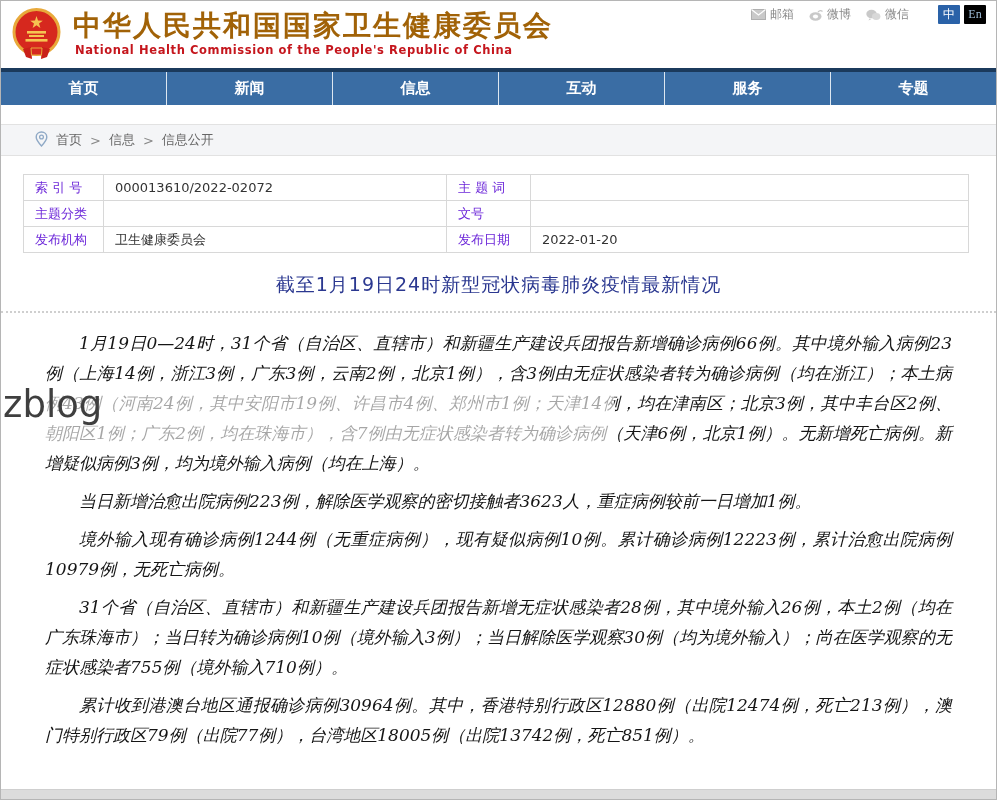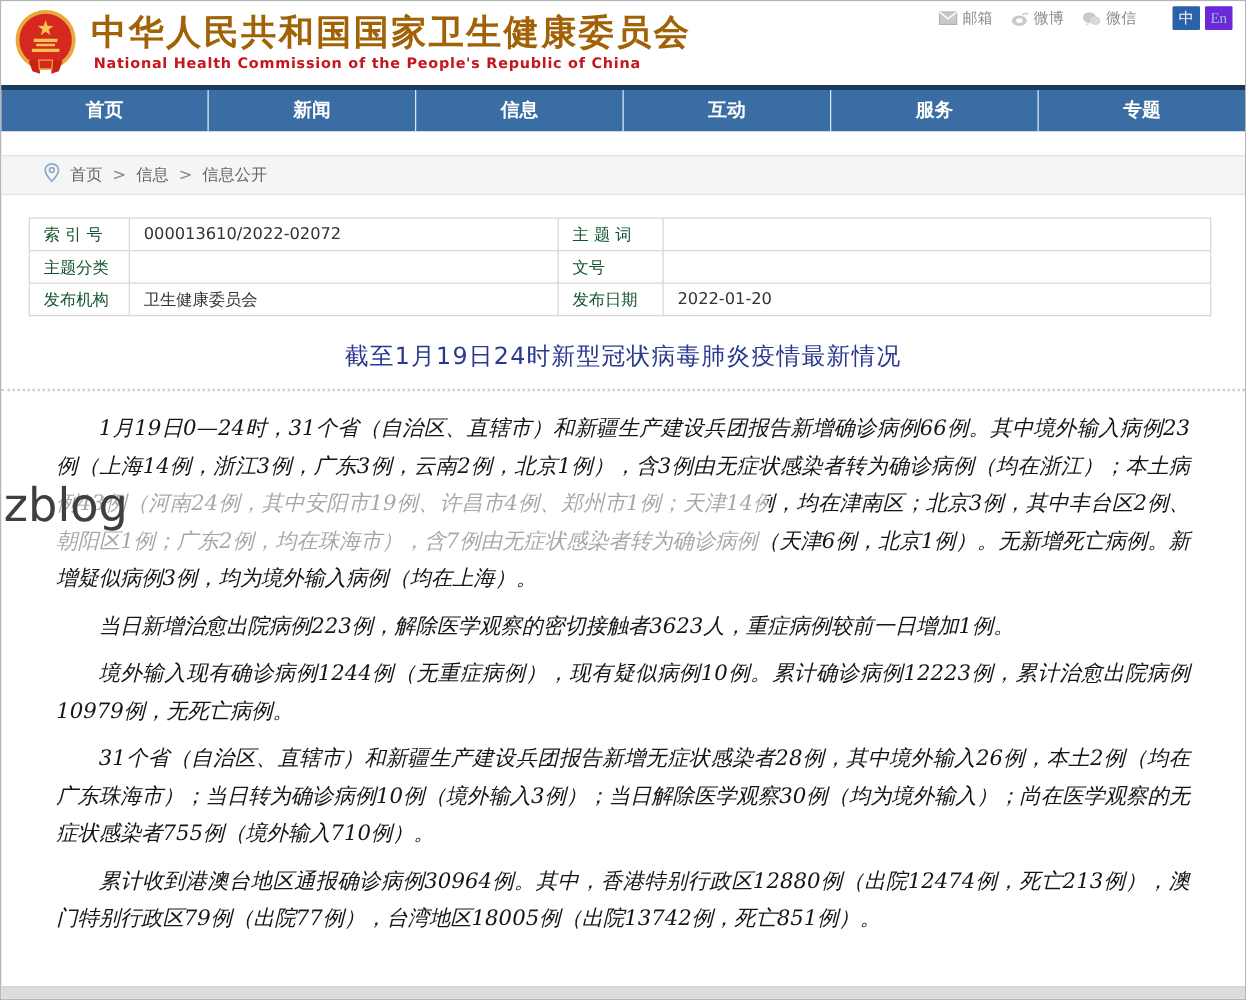--- a/index.html
+++ b/index.html
@@ -33,21 +33,21 @@
     font-size: 12px; color: #8a8a8a; font-family: Liberation Serif, serif;
   }
   .util-item { display: flex; align-items: center; gap: 4px; cursor: pointer; }
   .util-item svg { display: block; }
   .lang-group { display: flex; gap: 4px; margin-left: 14px; }
   .lang-btn {
     width: 22px; height: 19px; line-height: 19px; text-align: center;
     font-size: 12px; cursor: pointer; border-radius: 1px;
   }
   .lang-zh { background: #2a62a8; color: #fff; }
-  .lang-en { background: #6d28d9; color: #9fbeda; }
+  .lang-en { background: #000000; color: #9fbeda; }
 
   
   .main-nav { border-top: 4px solid #1b3a5c; background: #3a6da4; height: 37px; }
   .nav-list { display: flex; height: 33px; margin: 0; padding: 0; list-style: none; }
   .nav-item {
     flex: 1; text-align: center; line-height: 33px;
     color: #fff; font-size: 15px; font-weight: bold;
     border-right: 1px solid #dde7f1; cursor: pointer;
   }
   .nav-item:last-child { border-right: none; }
@@ -66,21 +66,21 @@
   
   .meta-table {
     width: 945px; margin: 18px auto 0 22px;
     border-collapse: collapse; table-layout: fixed;
     font-size: 13px; color: #333;
   }
   .meta-table td {
     border: 1px solid #d8d8d8; height: 26px; padding: 0 11px;
     overflow: hidden; white-space: nowrap;
   }
-  .meta-table td.lbl { color: #14532d; }
+  .meta-table td.lbl { color: #6d28d9; }
   .col-l1 { width: 80px; } .col-v1 { width: 343px; }
   .col-l2 { width: 84px; } .col-v2 { width: 438px; }
 
   
   .article-title {
     margin-top: 19px; text-align: center;
     color: #2b3890; font-size: 19px; font-weight: normal;
     letter-spacing: 1px;
   }
   .dotted-sep {

